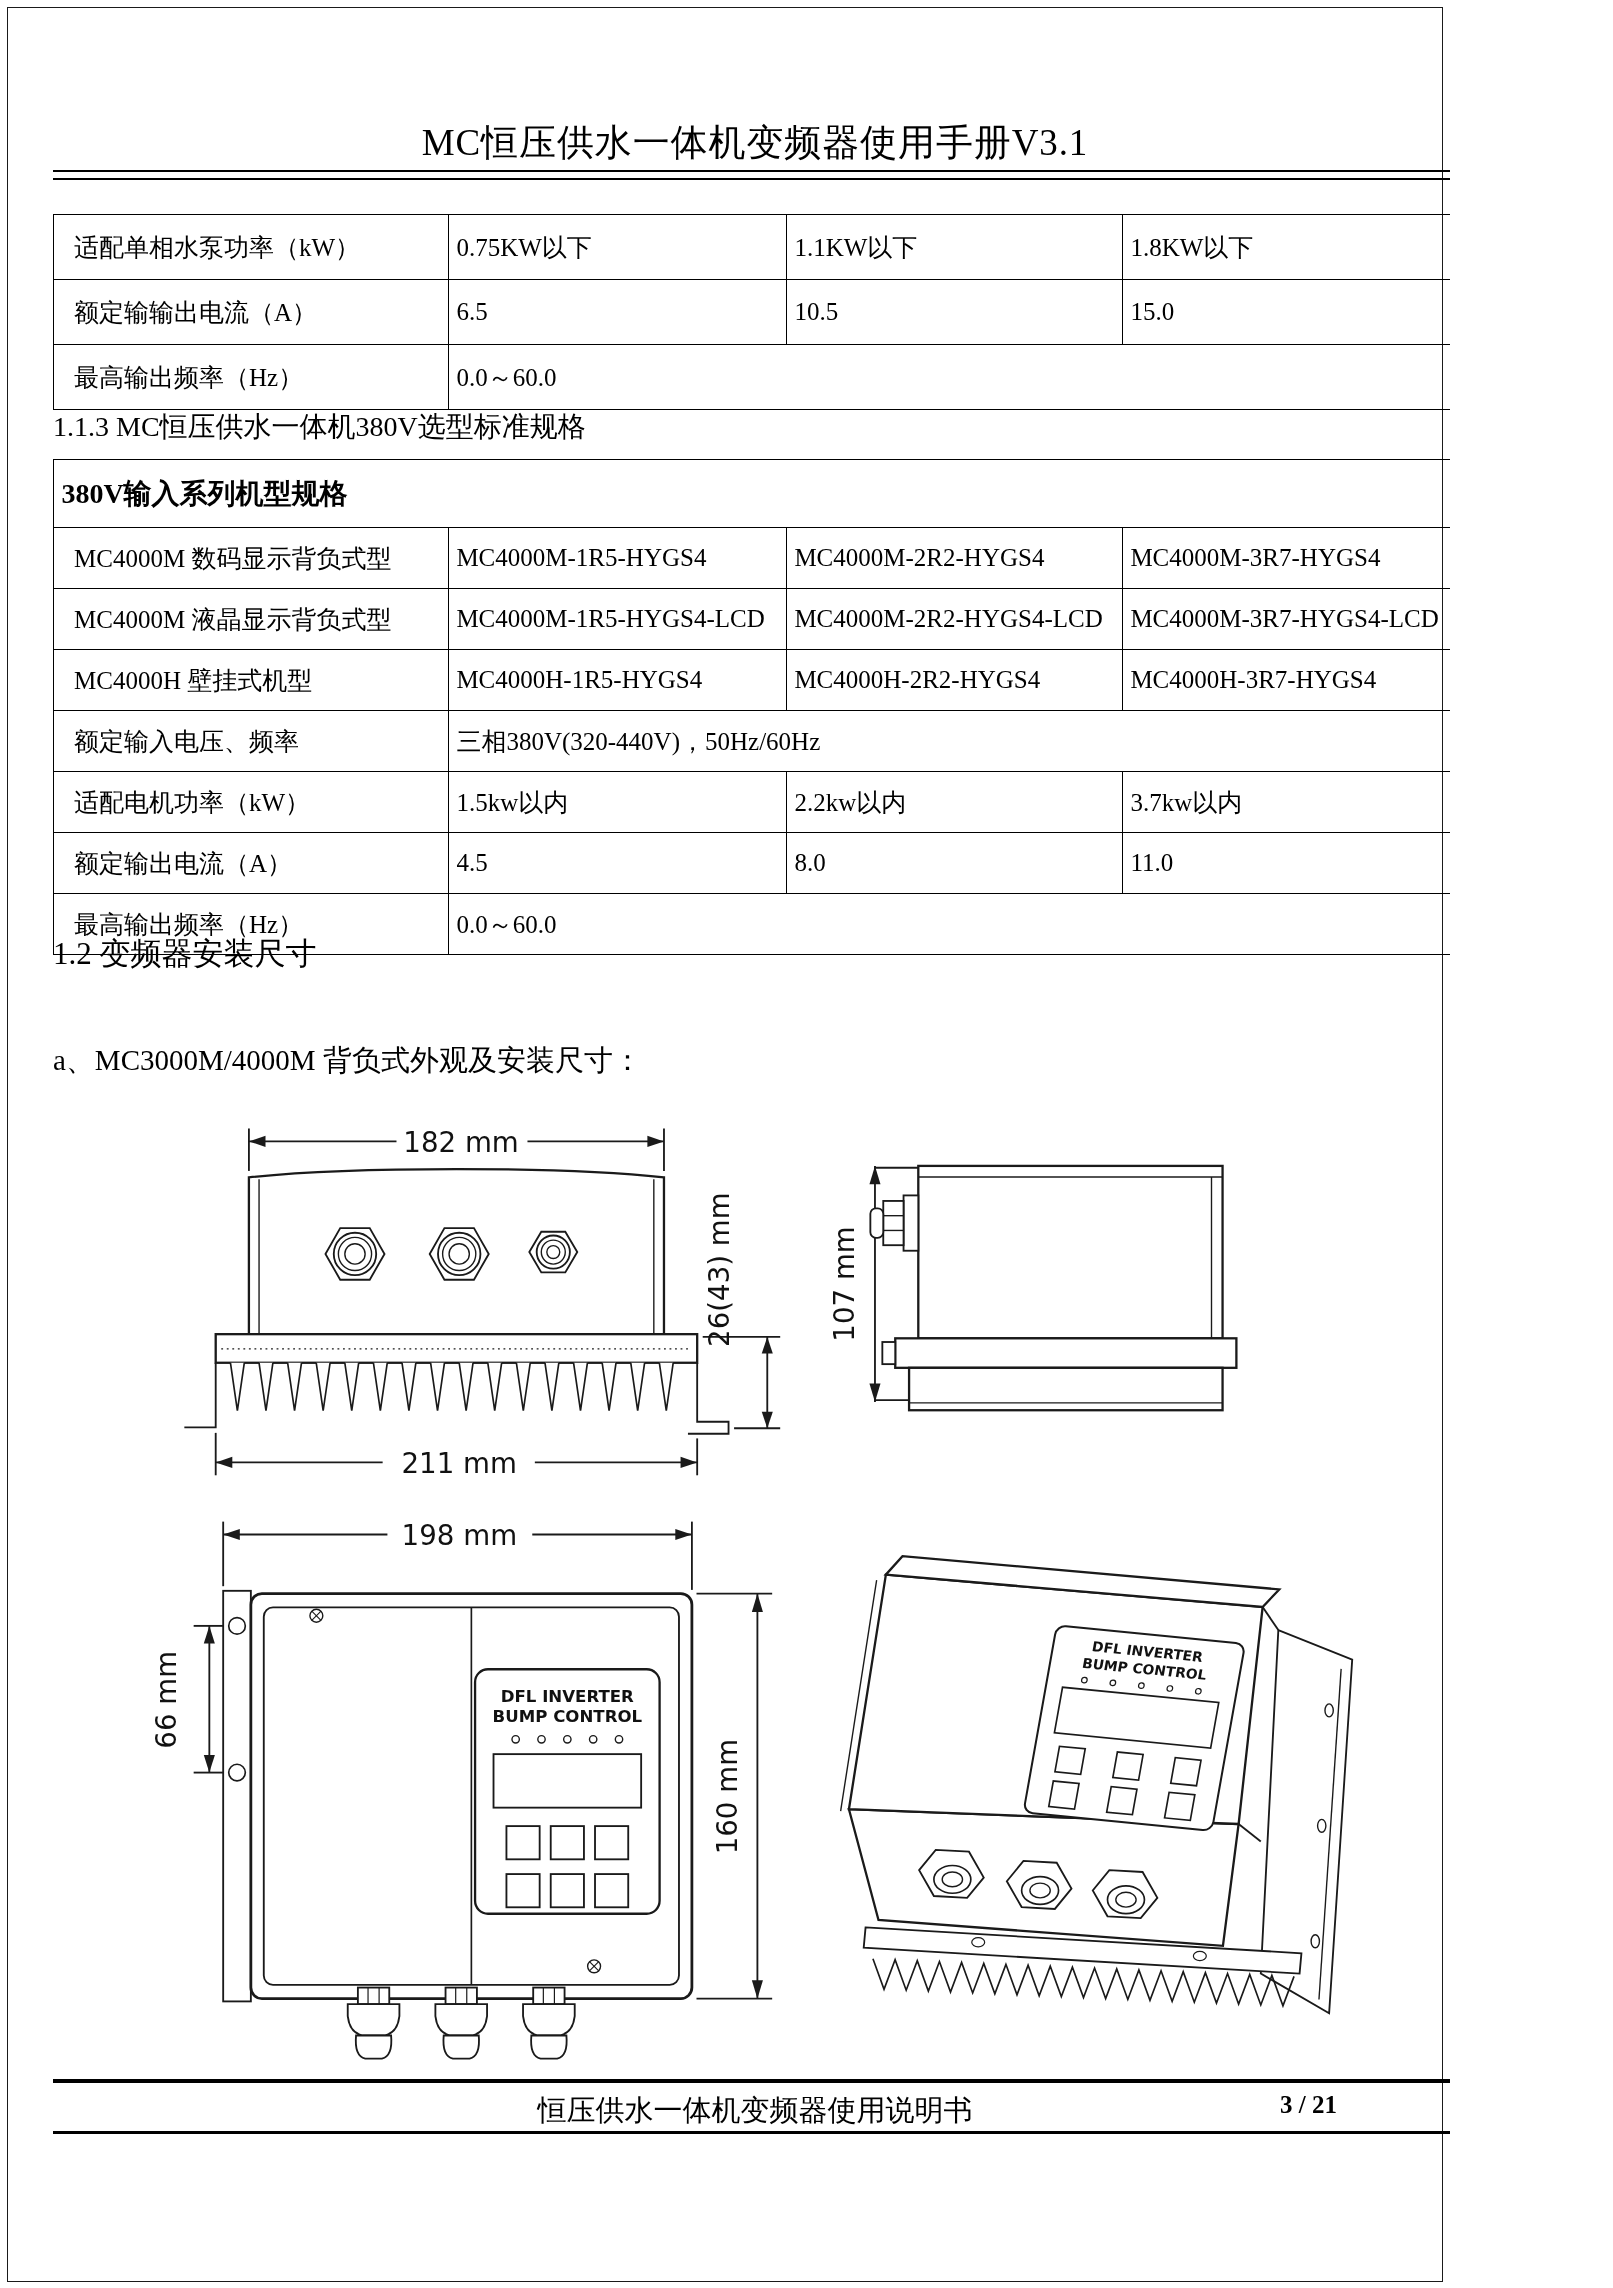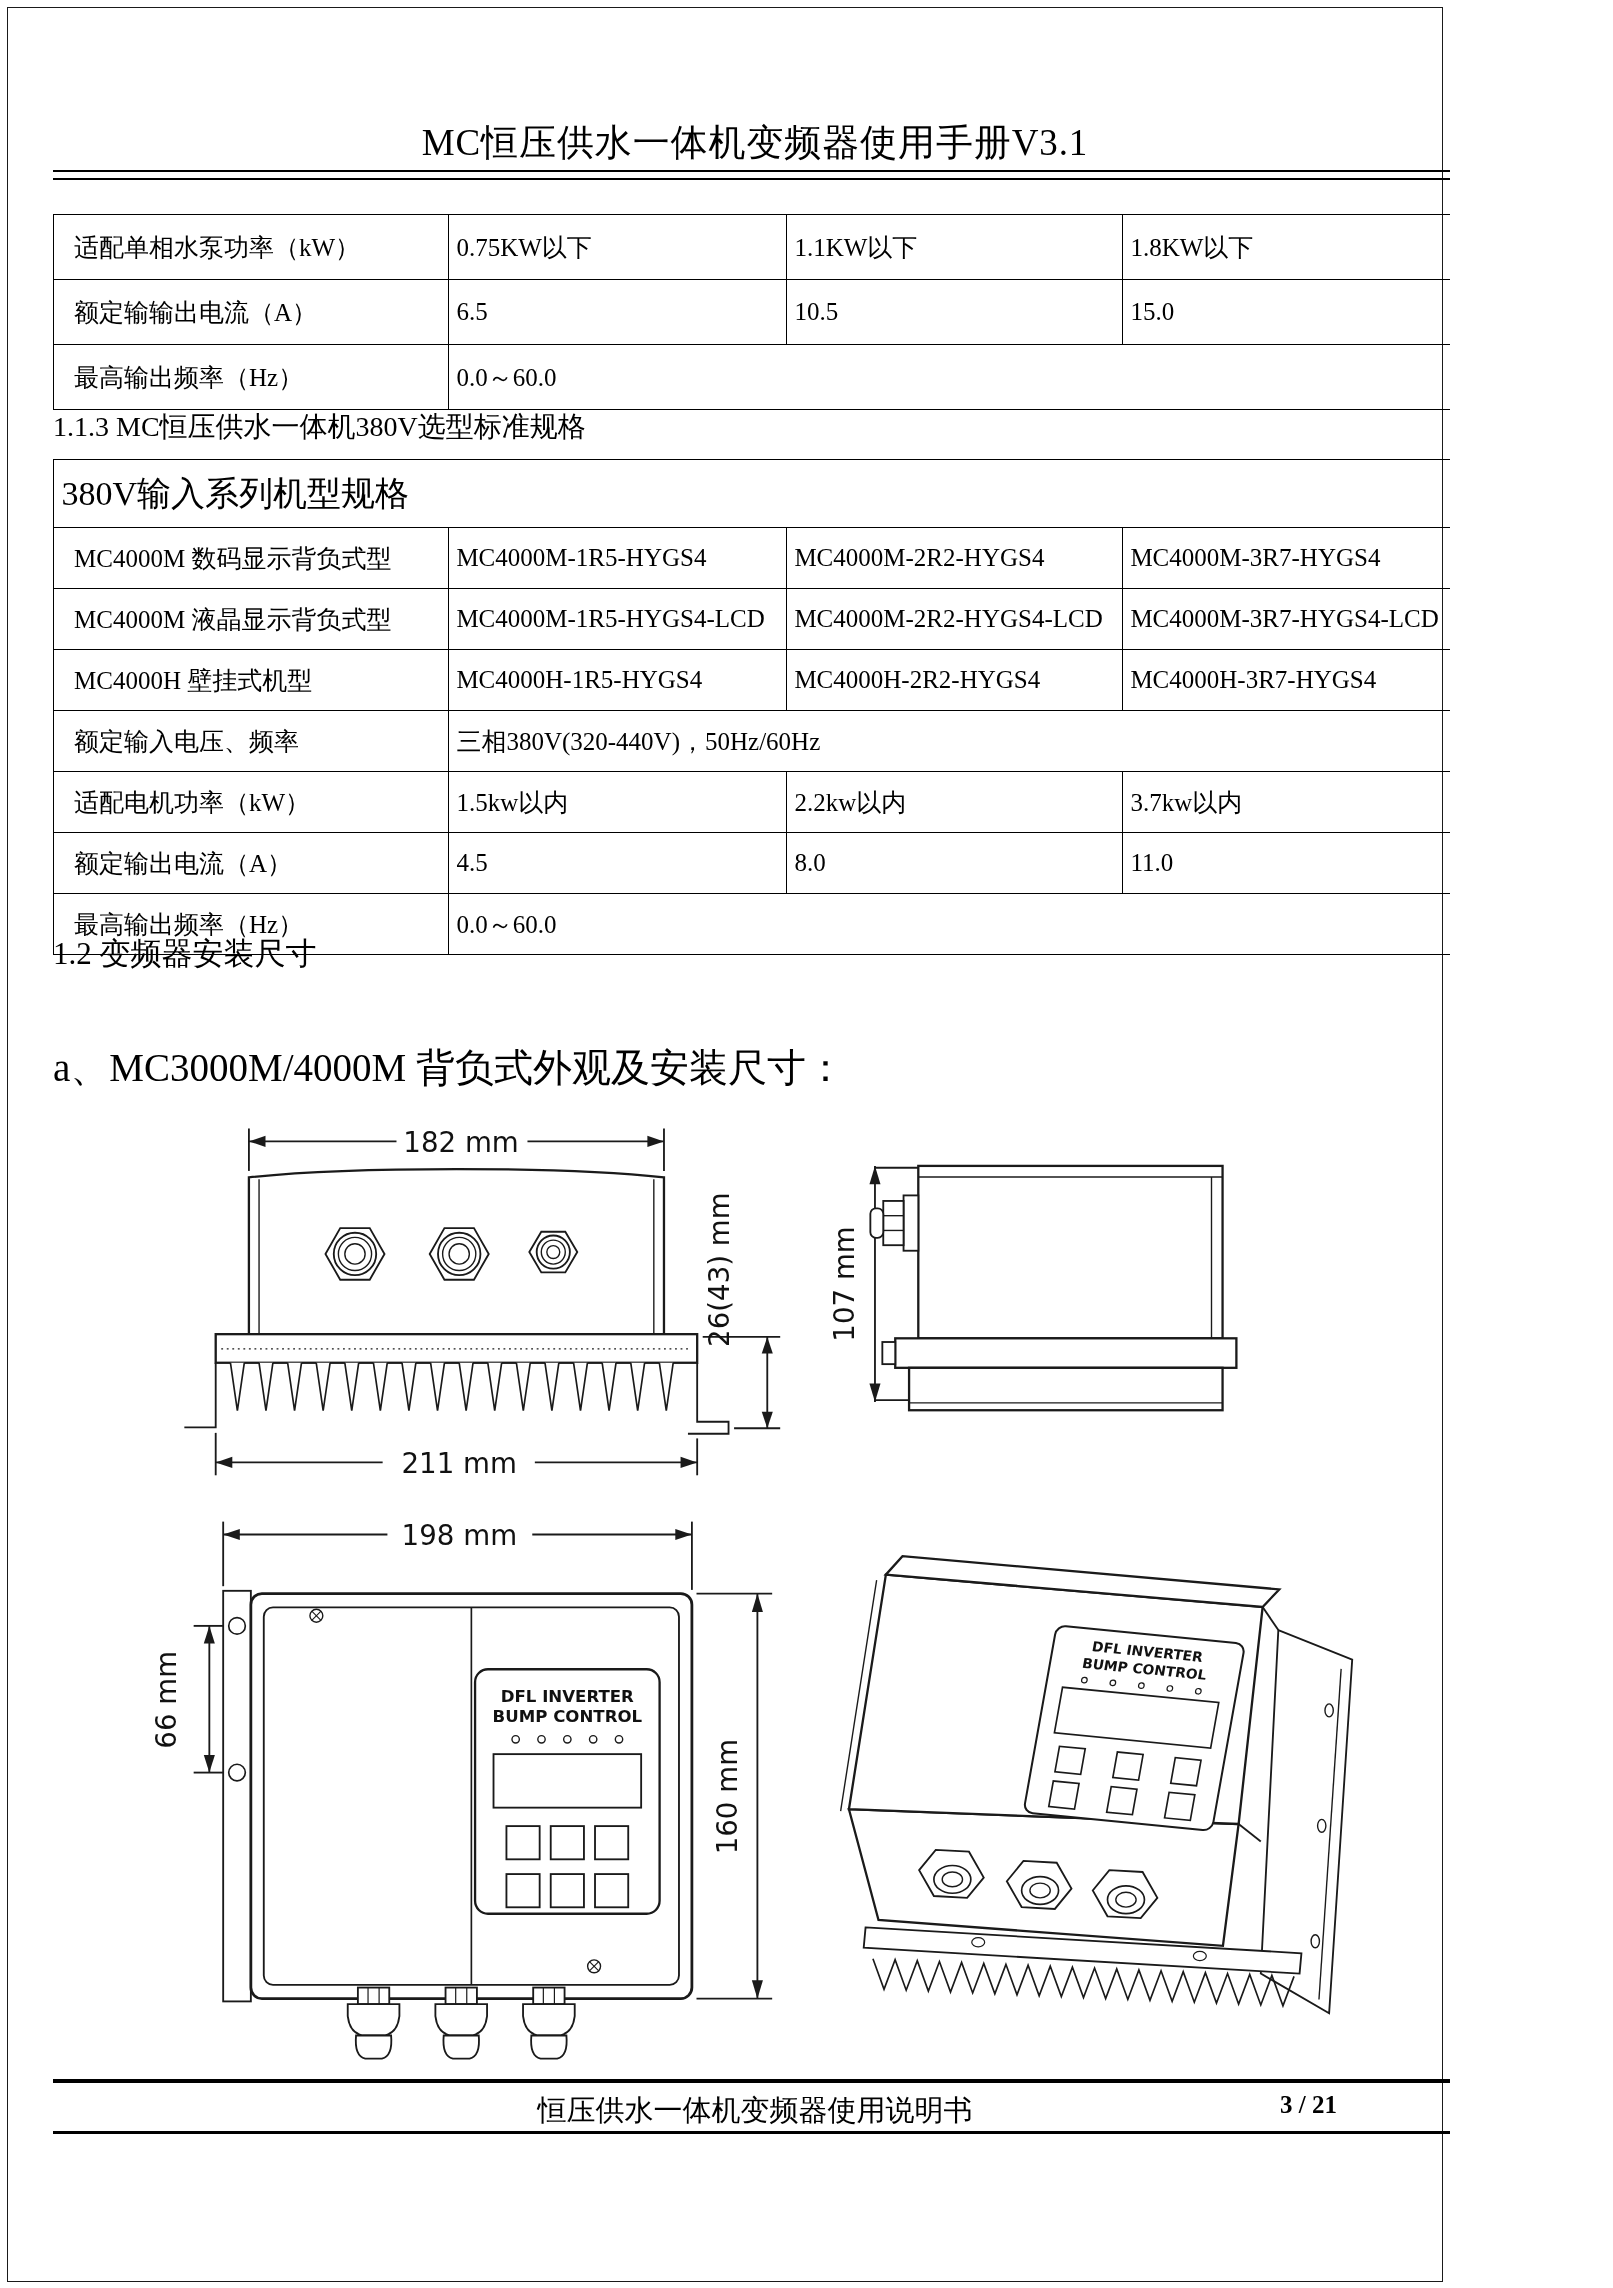--- a/index.html
+++ b/index.html
@@ -10,24 +10,24 @@
   .abs{position:absolute}
   .cx{left:53px;width:1404px}
   .title{top:118px;font-size:37px;text-align:center;letter-spacing:0.9px;font-weight:500}
   .rule-double{top:170px;height:10px;border-top:2.8px solid #000;border-bottom:2.8px solid #000}
   table.spec{position:absolute;left:53px;width:1404px;border-collapse:collapse;table-layout:fixed;font-size:25px}
   table.spec td{border:1.8px solid #000;text-align:left;padding:0 7.4px;vertical-align:middle}
   table.spec td.lbl{text-align:left;padding-left:20px}
   .t220 tr{height:65px}
   .t380 tr{height:61px}
   .t380 tr.hdr{height:68px}
-  .t380 .hdr td{font-weight:normal;font-size:34px}
+  .t380 .hdr td{font-weight:bold;font-size:28px}
   .h113{top:408px;font-size:28px}
   .h12{top:933px;font-size:31px;font-weight:normal}
-  .ha{top:1041px;font-size:39px}
+  .ha{top:1041px;font-size:29px}
   .f-line1{top:2079px;height:3.7px;background:#000}
   .f-text{top:2091px;text-align:center;font-size:29px}
   .f-page{top:2091px;text-align:right;padding-right:120px;font-size:25px;font-weight:bold}
   .f-line2{top:2131px;height:2.8px;background:#000}
   svg .ln{stroke:#1a1a1a;fill:none}
   svg .fw{stroke:#1a1a1a;fill:#fff}
   svg .ar{fill:#1a1a1a;stroke:none}
   svg text.dim{font-family:"DejaVu Sans","Liberation Sans",sans-serif;font-size:30px;fill:#111}
   svg text.ptxt{font-family:"DejaVu Sans","Liberation Sans",sans-serif;font-weight:bold;fill:#111}
 </style>

